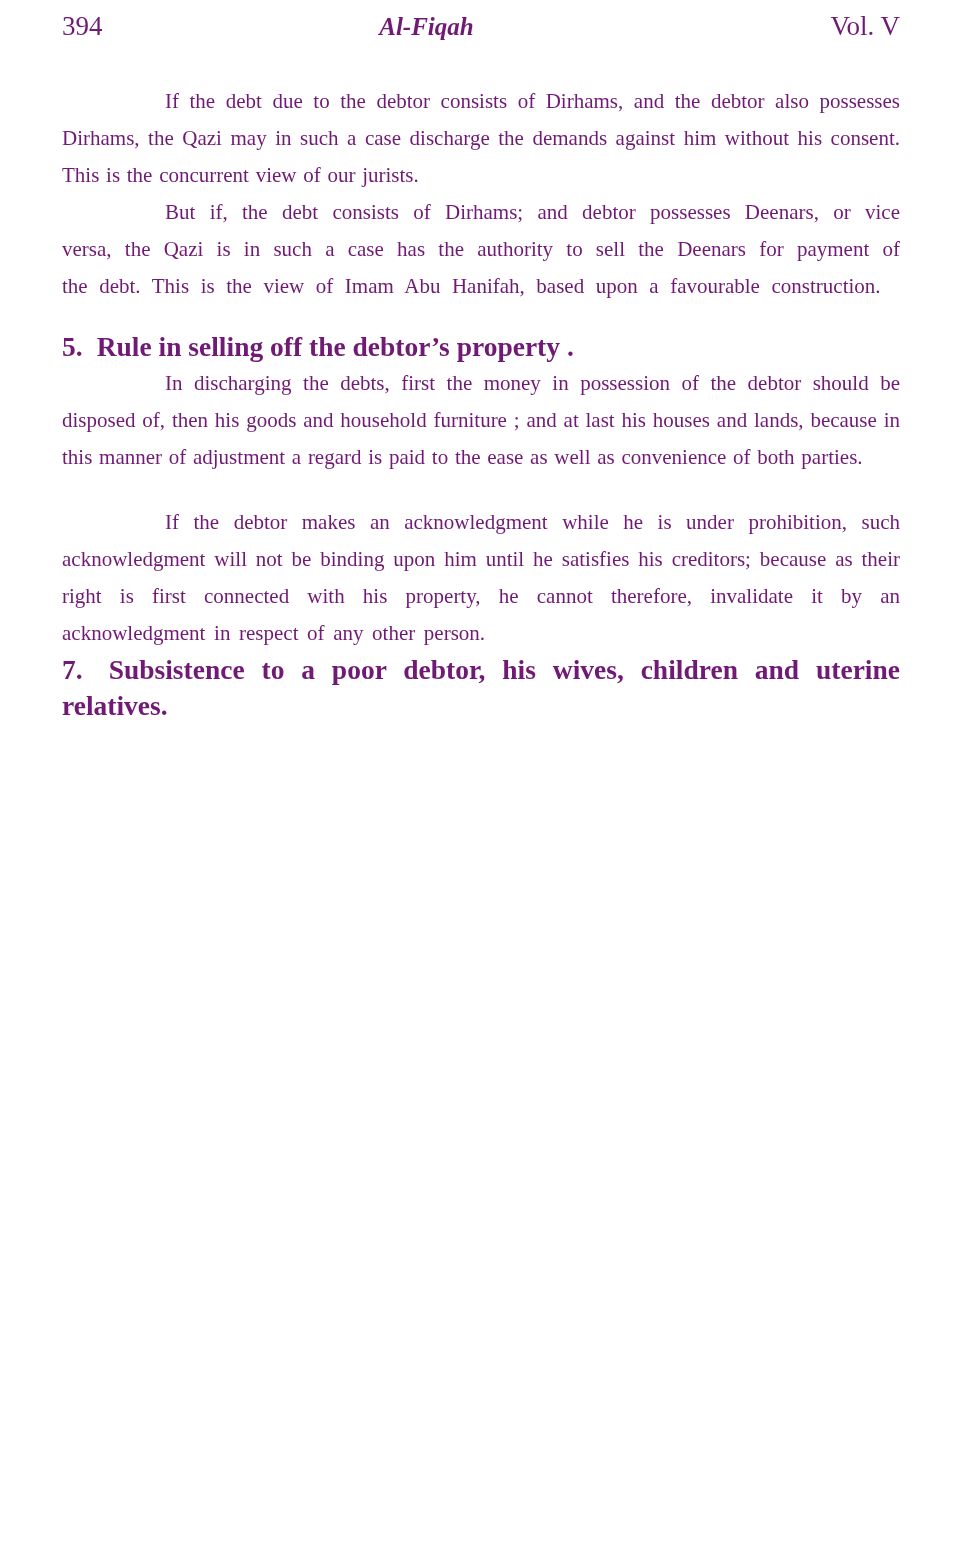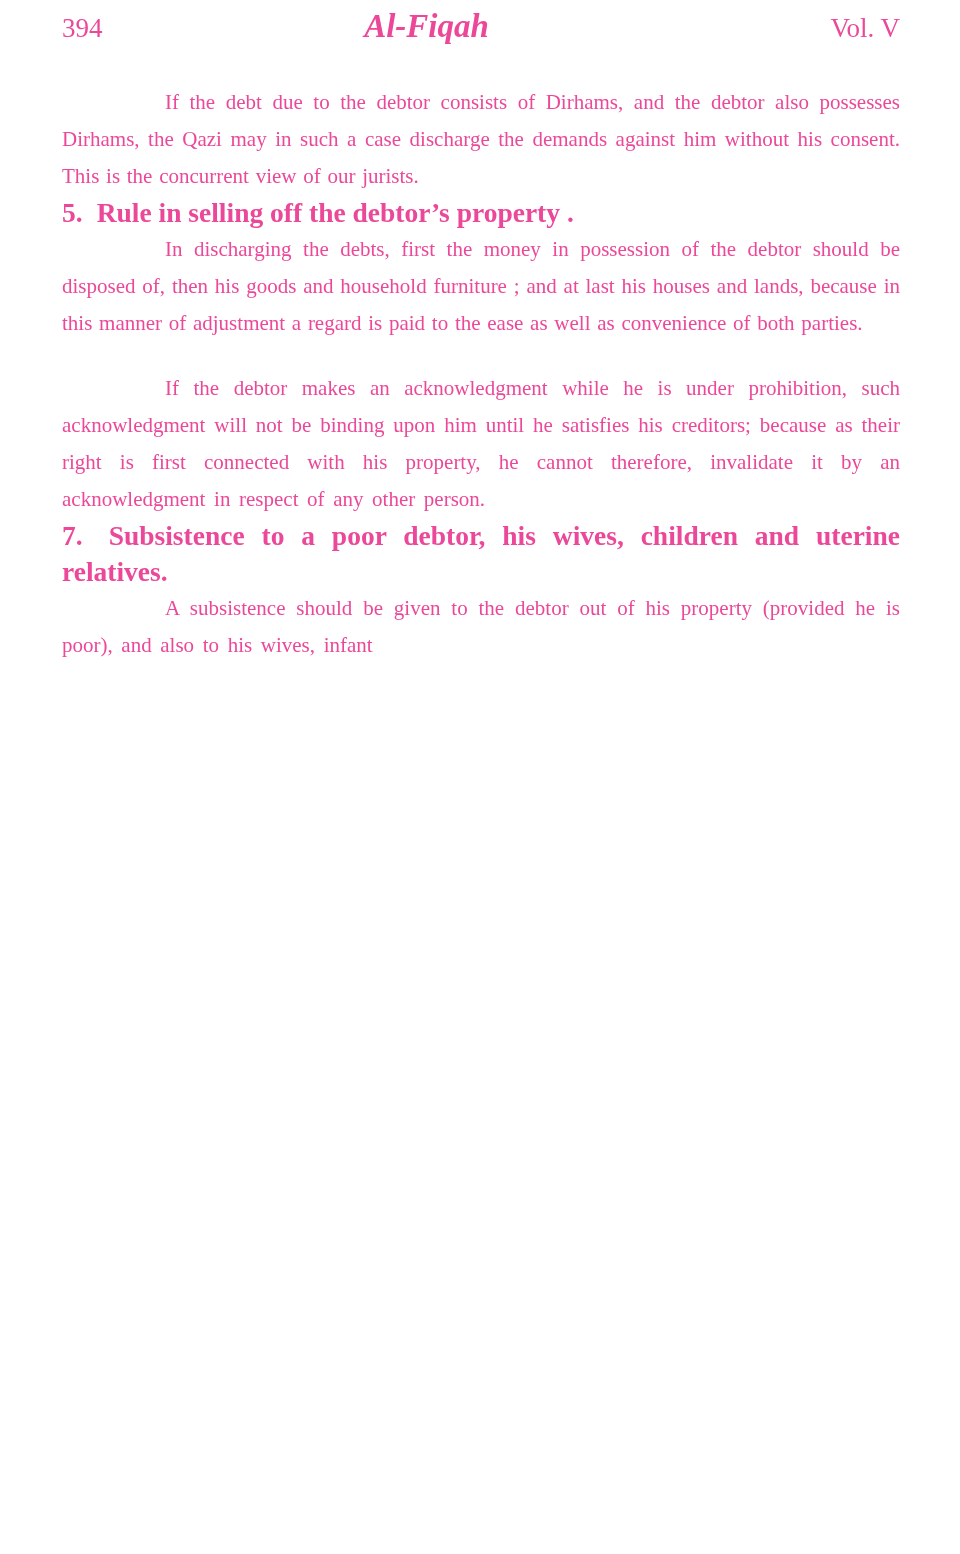--- a/index.html
+++ b/index.html
@@ -5,61 +5,61 @@
   html, body {
     margin: 0;
     padding: 0;
     background: #ffffff;
   }
   .page {
     position: relative;
     width: 960px;
     height: 1554px;
     background: #ffffff;
-    color: #ec4899;
+    color: #701a75;
     font-family: "Liberation Serif", serif;
     box-sizing: border-box;
     padding: 10px 60px 0 62px;
     overflow: hidden;
   }
   .header {
     display: flex;
     justify-content: space-between;
     align-items: baseline;
     font-size: 27px;
     line-height: 32px;
   }
   .header .page-number,
   .header .volume {
     font-size: 27px;
   }
   .header .book-title {
     font-weight: bold;
     font-style: italic;
-    font-size: 33px;
+    font-size: 25px;
     
     margin-right: 80px;
   }
   section { margin: 0; }
   .section-heading {
     font-size: 27.5px;
     font-weight: bold;
     line-height: 36px;
     margin: 0;
     text-align: justify;
   }
   .section-heading .num {
     display: inline-block;
     margin-right: 14px;
   }
   .section-heading.wide-num .num {
     margin-right: 26px;
   }
   .s4 { margin-top: 40px; }
-  .s5 { }
+  .s5 { margin-top: 24px; }
   .s6 { margin-top: 28px; }
   .s7 { }
   p.body-para {
     font-size: 21px;
     line-height: 37px;
     text-align: justify;
     text-indent: 103px;
     margin: 0;
   }
   .after-heading { margin-top: 29px; }
@@ -75,29 +75,29 @@
 <div class="page">
 
   <div class="header">
     <span class="page-number">394</span>
     <span class="book-title">Al-Fiqah</span>
     <span class="volume">Vol. V</span>
   </div>
 
   <section class="s4">
     <p class="body-para after-heading spacing-slight">If the debt due to the debtor consists of Dirhams, and the debtor also possesses Dirhams, the Qazi may in such a case discharge the demands against him without his consent. This is the concurrent view of our jurists.</p>
+    <p class="body-para para-gap spacing-wide">But if, the debt consists of Dirhams; and debtor possesses Deenars, or vice versa, the Qazi is in such a case has the authority to sell the Deenars for payment of the debt. This is the view of Imam Abu Hanifah, based upon a favourable construction.</p>
   </section>
 
   <section class="s5">
     <h2 class="section-heading"><span class="num">5.</span><span>Rule in selling off the debtor’s property .</span></h2>
     <p class="body-para after-heading spacing-slight">In discharging the debts, first the money in possession of the debtor should be disposed of, then his goods and household furniture ; and at last his houses and lands, because in this manner of adjustment a regard is paid to the ease as well as convenience of both parties.</p>
   </section>
 
   <section class="s6">
     <p class="body-para after-heading indent-small spacing-medium">If the debtor makes an acknowledgment while he is under prohibition, such acknowledgment will not be binding upon him until he satisfies his creditors; because as their right is first connected with his property, he cannot therefore, invalidate it by an acknowledgment in respect of any other person.</p>
   </section>
 
   <section class="s7">
     <h2 class="section-heading wide-num"><span class="num">7.</span><span>Subsistence to a poor debtor, his wives, children and uterine relatives.</span></h2>
-    <p class="body-para after-heading spacing-medium">A subsistence should be given to the debtor out of his property  (provided he is poor),  and  also  to  his  wives,  infant</p>
   </section>
 
 </div>
 
 </body></html>

